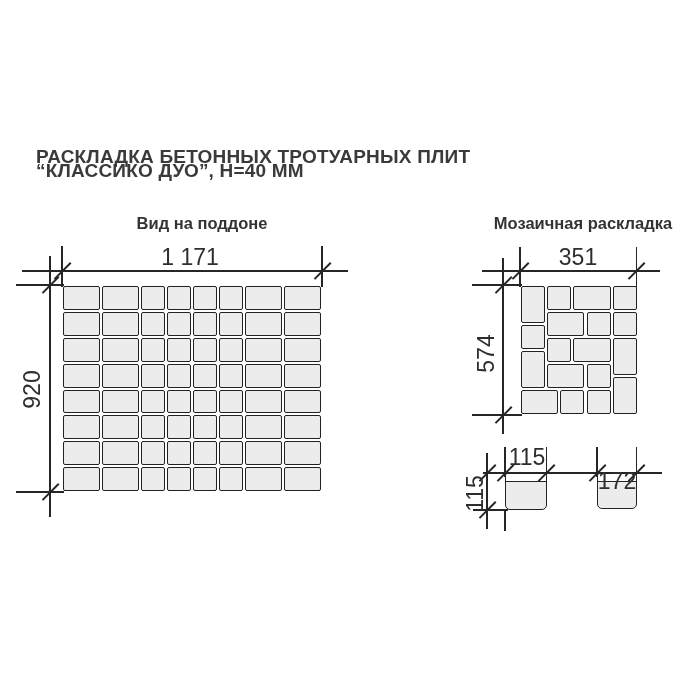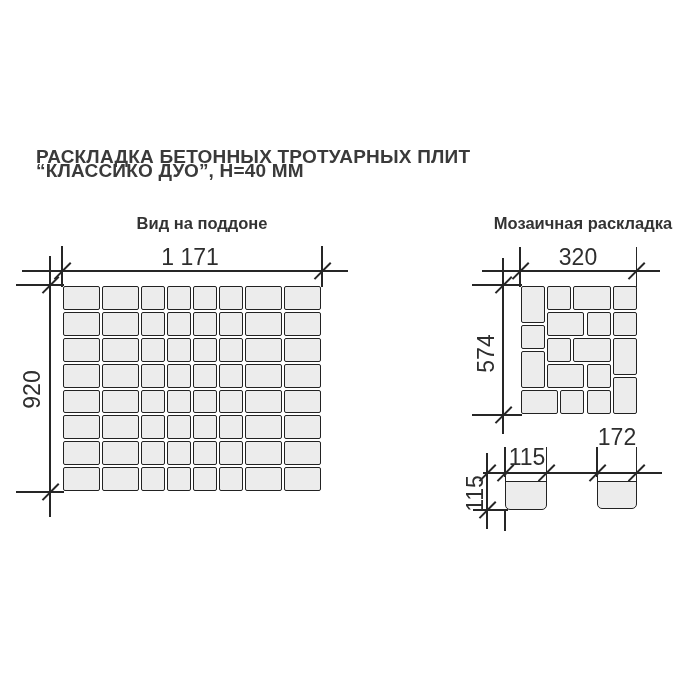--- a/index.html
+++ b/index.html
@@ -109,21 +109,21 @@
       <div class="cell" style="left: 222.045px; top: 182.125px; width: 36.9547px; height: 23.875px;"></div>
     </div>
 
   <div class="sec-header" style="left:463px;top:214px;width:240px;">Мозаичная раскладка</div>
 
   <div class="hl" style="left:482px;top:270px;width:178px;"></div>
   <div class="vl" style="left:519.2px;top:247px;height:40px;"></div>
   <div class="vl" style="left:635.8px;top:247px;height:40px;"></div>
   <div class="tick" style="left:508.5px;top:270px;"></div>
   <div class="tick" style="left:625px;top:270px;"></div>
-  <div class="dim-text" style="left:518px;top:244px;width:120px;">320</div>
+  <div class="dim-text" style="left:518px;top:244px;width:120px;">351</div>
 
   <div class="vl" style="left:502.2px;top:258px;height:176px;"></div>
   <div class="hl" style="left:472px;top:284.2px;width:50px;"></div>
   <div class="hl" style="left:472px;top:414.2px;width:50px;"></div>
   <div class="tick" style="left:491.5px;top:284.2px;"></div>
   <div class="tick" style="left:491.5px;top:414.2px;"></div>
   <div class="dim-text rot" style="left:451px;top:340px;width:70px;">574</div>
 
   <div style="position:absolute;left:520px;top:285px;width:117.5px;height:130px;" id="mosaic-grid">
       <div class="cell" style="left: 1px; top: 1px; width: 24.2476px; height: 36.9547px;"></div>
@@ -164,15 +164,15 @@
   <div class="tick" style="left:475.5px;top:509.2px;"></div>
   <div class="dim-text rot" style="left:445px;top:480px;width:60px;">115</div>
 
   <div class="vl" style="left:596.4px;top:447px;height:30px;"></div>
   <div class="vl" style="left:635.6px;top:447px;height:30px;"></div>
   <div class="paver" style="left:596.5px;top:472.8px;width:40px;height:36px;">
     <div class="chamfer"></div>
   </div>
   <div class="tick" style="left:585.5px;top:472.4px;"></div>
   <div class="tick" style="left:625px;top:472.4px;"></div>
-  <div class="dim-text" style="left:577px;top:424px;width:80px;">172</div>
+  <div class="dim-text" style="left:577px;top:468px;width:80px;">172</div>
 
 </div>
 
 </body></html>

